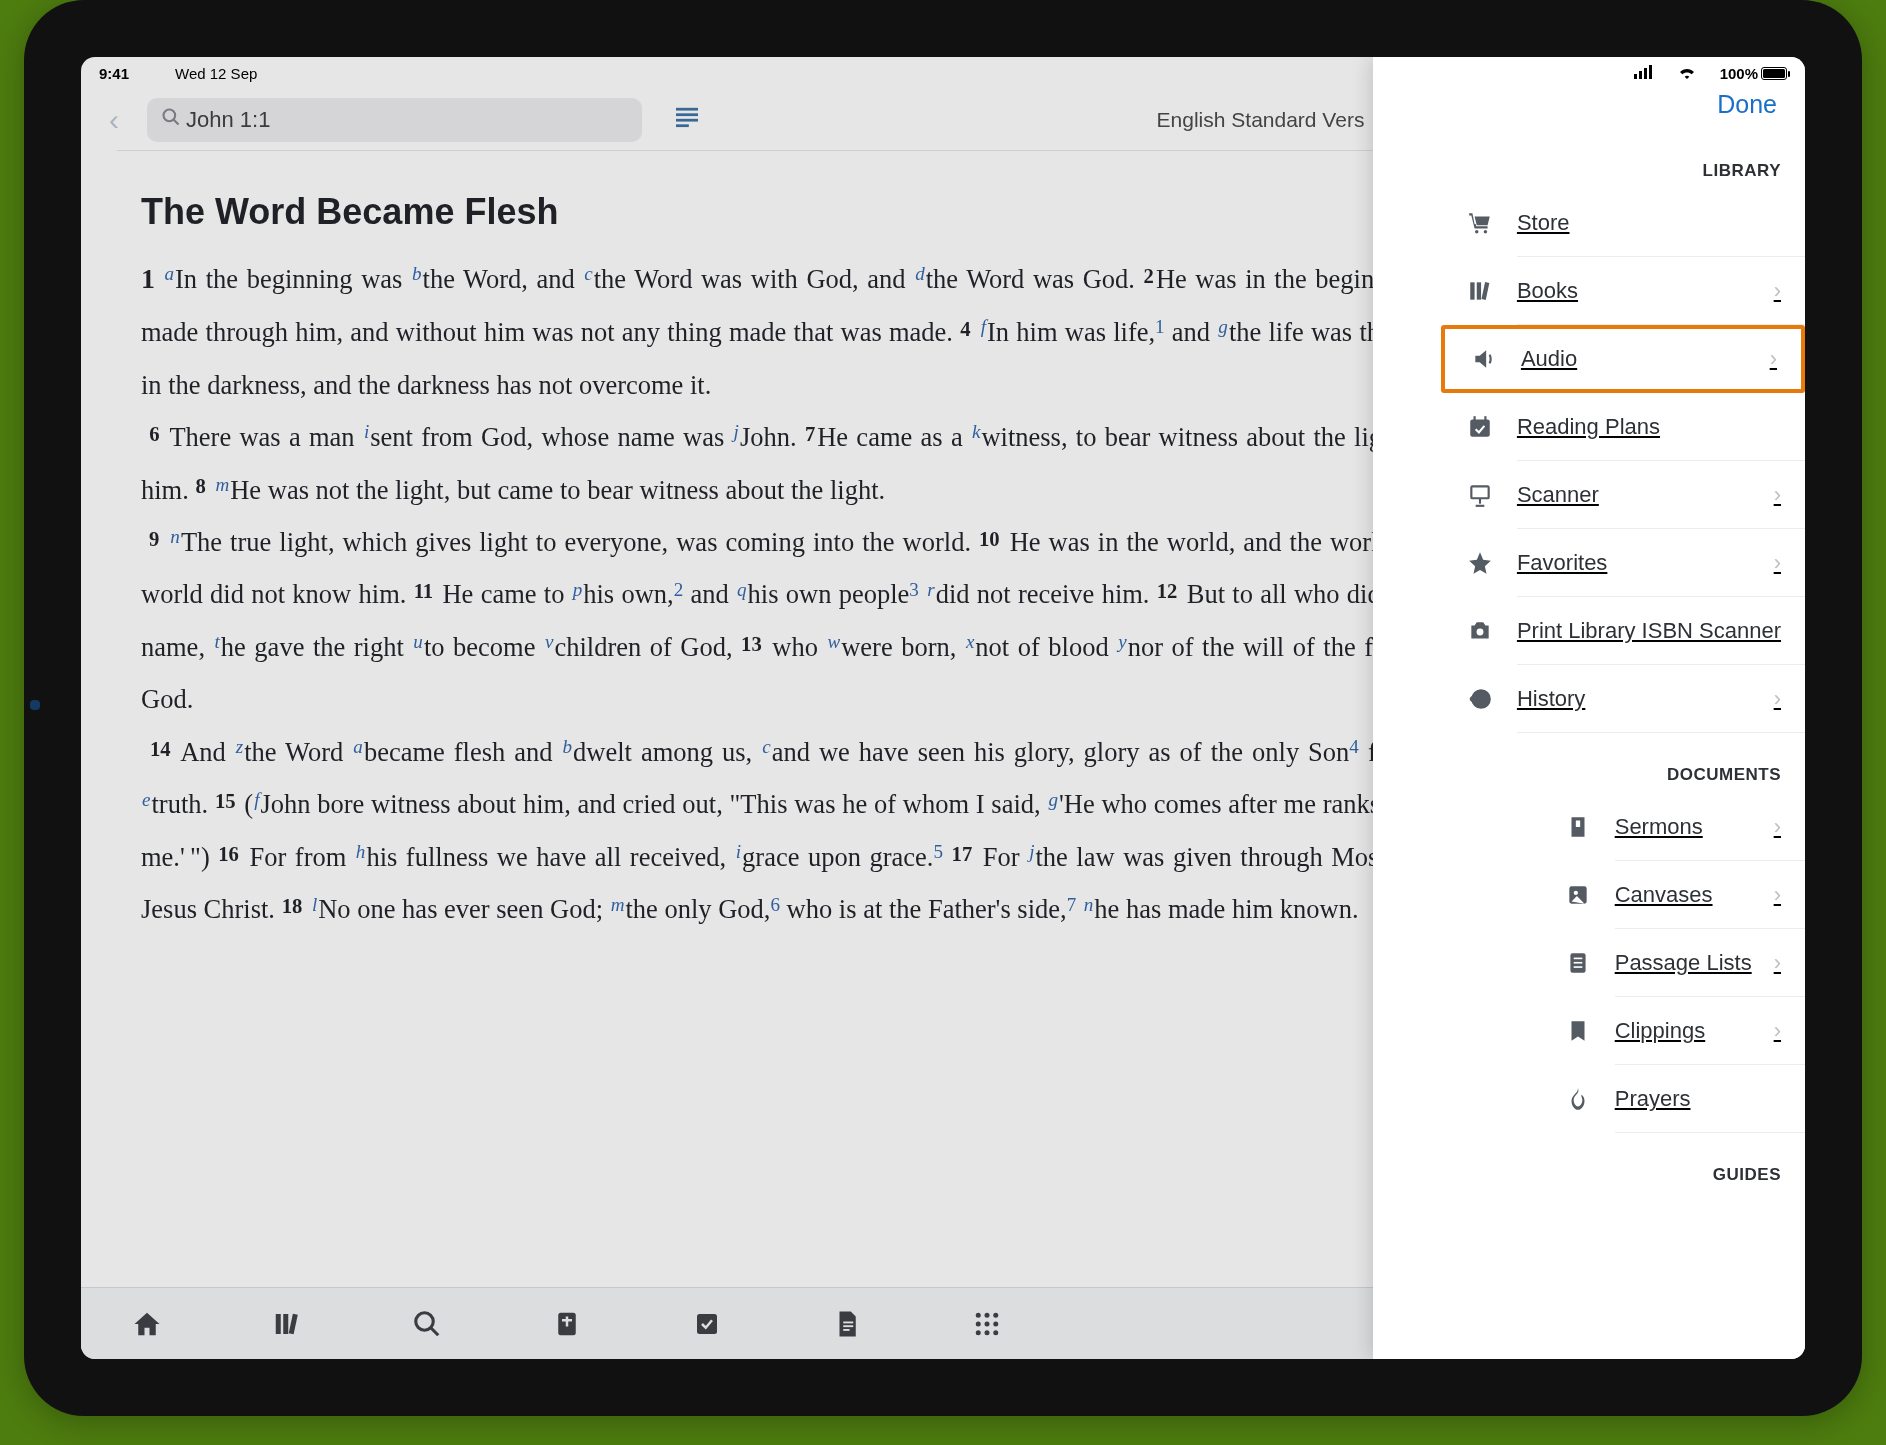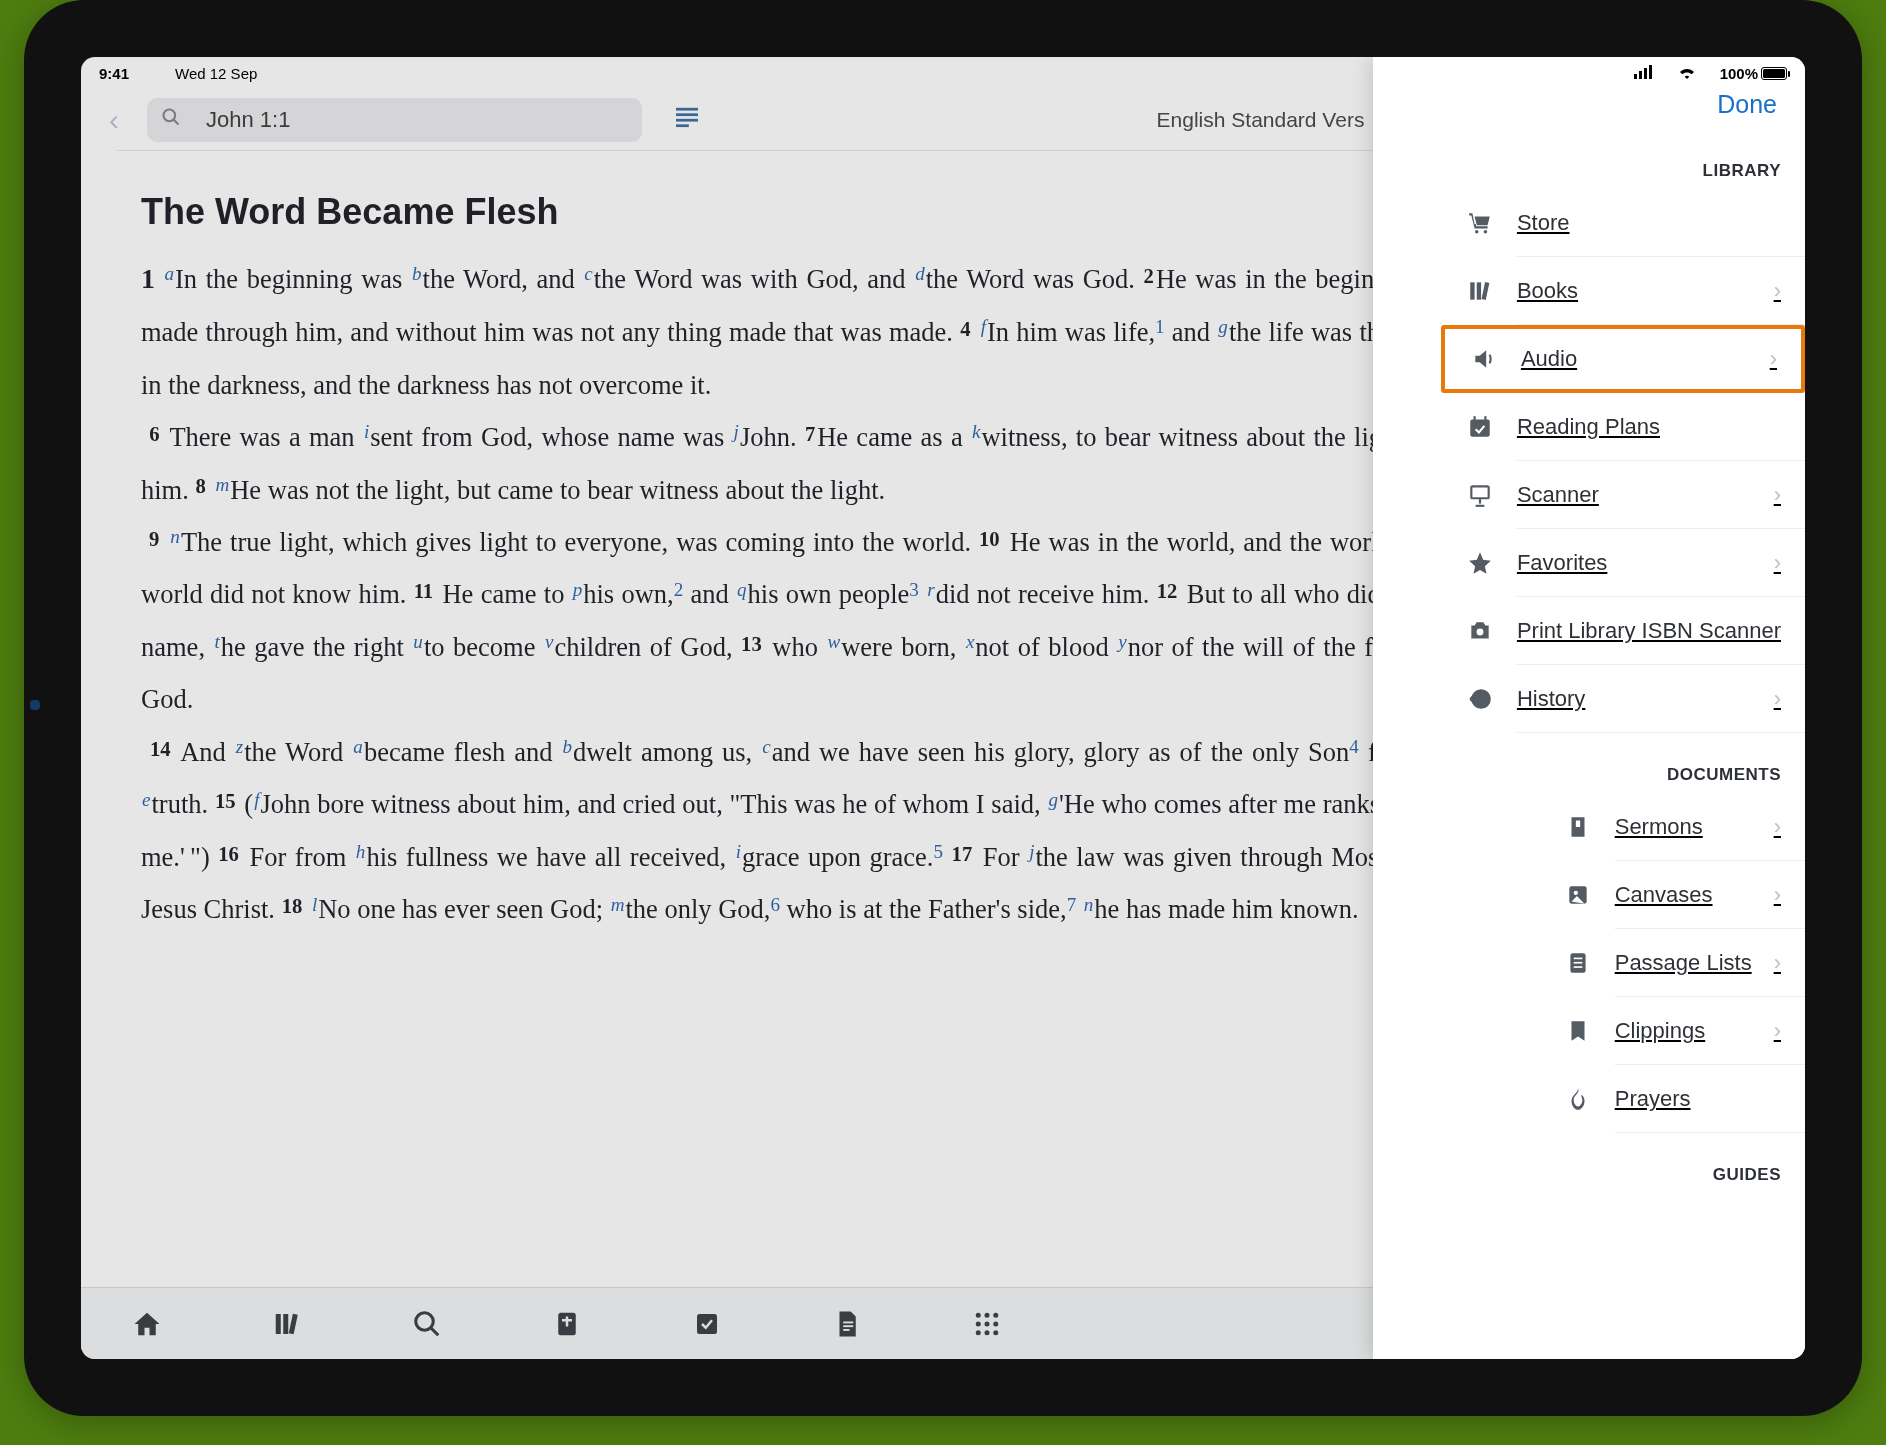--- a/index.html
+++ b/index.html
@@ -42,21 +42,21 @@
 
   
   .app-header {
     position:absolute; left:0; right:0; top:32px; height:62px;
     display:flex; align-items:center; gap:16px;
     padding: 0 16px; background:#e6e6e6;
   }
   .back-chevron { width:34px; text-align:center; color:#a9b4c0; font-size:30px; font-weight:300;}
   .search-box {
     flex: 0 0 495px; height:44px; background:#d5d5d7; border-radius:10px;
-    display:flex; align-items:center; gap:25px; padding:0 14px; color:#5a5a5f; font-size:22px;
+    display:flex; align-items:center; gap:5px; padding:0 14px; color:#5a5a5f; font-size:22px;
   }
   .search-box input { border:none; background:transparent; outline:none; font-size:22px; color:#3b3b3b; flex:1; }
   .list-icon { width:40px; color:#3a6796; font-size:22px; margin-left:18px;}
   .version-label { flex:1; text-align:center; color:#444; font-size:21px; }
   .header-divider { position:absolute; left:36px; right:36px; bottom:0; height:1px; background:#cfcfd2; }
 
   
   .content {
     position:absolute; left:0; right:0; top:120px; bottom:72px;
     overflow:hidden; padding: 14px 60px 0 60px;

